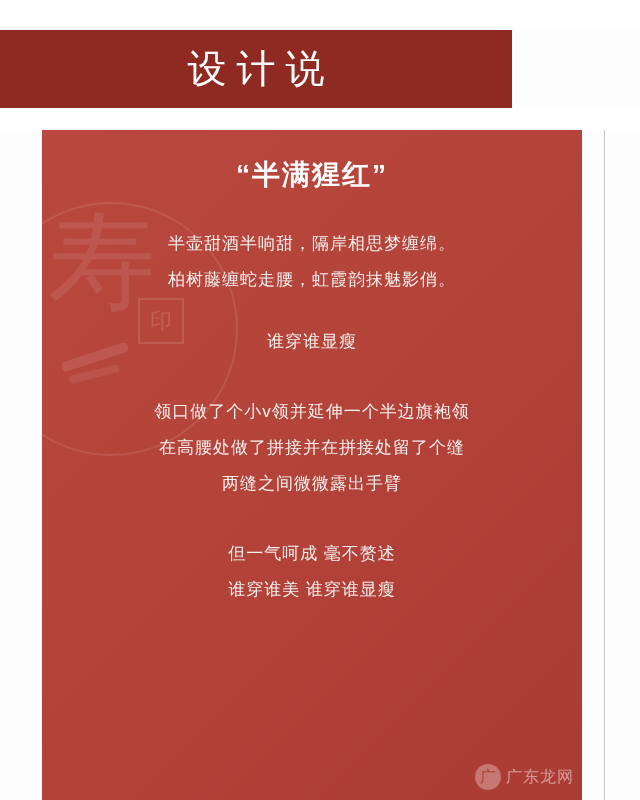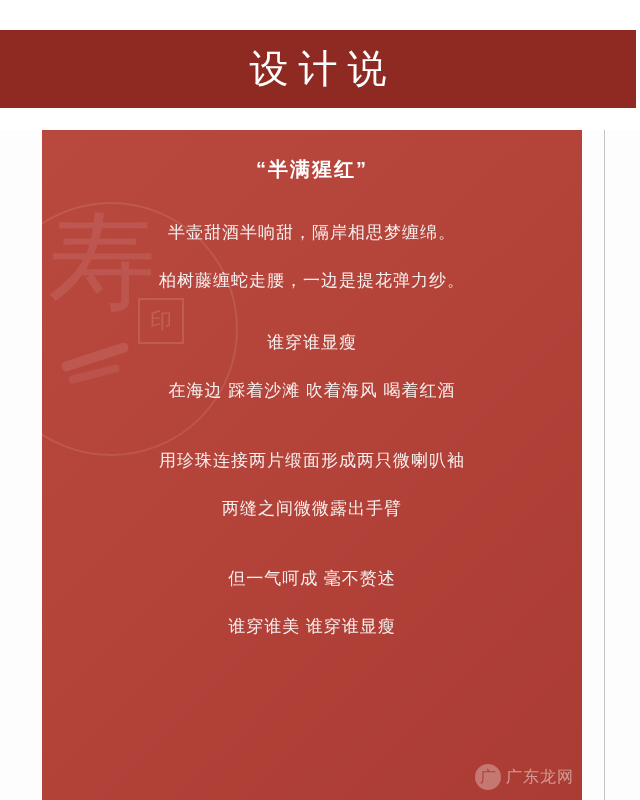--- a/index.html
+++ b/index.html
@@ -29,21 +29,21 @@
     width: 640px;
     height: 30px;
     background: #ffffff;
   }
 
   
   .header-banner {
     position: absolute;
     top: 30px;
     left: 0;
-    width: 636px;
+    width: 512px;
     height: 78px;
     background: #8e2a22;
     display: flex;
     align-items: center;
     justify-content: center;
   }
   .header-title {
     color: #ffffff;
     font-size: 39px;
     letter-spacing: 10px;
@@ -139,37 +139,37 @@
 
   .card-inner {
     position: relative;
     z-index: 2;
     text-align: center;
     color: #ffffff;
     padding-top: 26px;
   }
 
   .card-title {
-    font-size: 20px;
+    font-size: 28px;
     font-weight: bold;
     letter-spacing: 2px;
     color: #ffffff;
     margin: 0 0 34px 0;
     font-family: "Liberation Sans", sans-serif;
   }
 
   .stanza {
     margin: 0 0 30px 0;
     line-height: 32px;
     font-size: 17px;
     color: #f7efed;
     letter-spacing: 1px;
   }
   .stanza p {
-    margin: 16px;
+    margin: 4px;
     padding: 0;
   }
   .stanza.big-gap { margin-bottom: 38px; }
 
   
   .watermark-logo {
     position: absolute;
     right: 8px;
     bottom: 10px;
     z-index: 5;
@@ -217,30 +217,30 @@
     <div class="watermark-glyph">寿</div>
     <div class="watermark-seal">印</div>
     <div class="watermark-brush"></div>
     <div class="watermark-brush2"></div>
 
     <div class="card-inner">
       <h2 class="card-title">“半满猩红”</h2>
 
       <div class="stanza">
         <p>半壶甜酒半响甜，隔岸相思梦缠绵。</p>
-        <p>柏树藤缠蛇走腰，一边是提花弹力纱。</p>
+        <p>柏树藤缠蛇走腰，虹霞韵抹魅影俏。</p>
       </div>
 
       <div class="stanza big-gap">
         <p>谁穿谁显瘦</p>
-        <p>在海边 踩着沙滩 吹着海风  喝着红酒</p>
       </div>
 
       <div class="stanza big-gap">
-        <p>用珍珠连接两片缎面形成两只微喇叭袖</p>
+        <p>领口做了个小v领并延伸一个半边旗袍领</p>
+        <p>在高腰处做了拼接并在拼接处留了个缝</p>
         <p>两缝之间微微露出手臂</p>
       </div>
 
       <div class="stanza">
         <p>但一气呵成 毫不赘述</p>
         <p>谁穿谁美 谁穿谁显瘦</p>
       </div>
     </div>
 
     <div class="watermark-logo">

